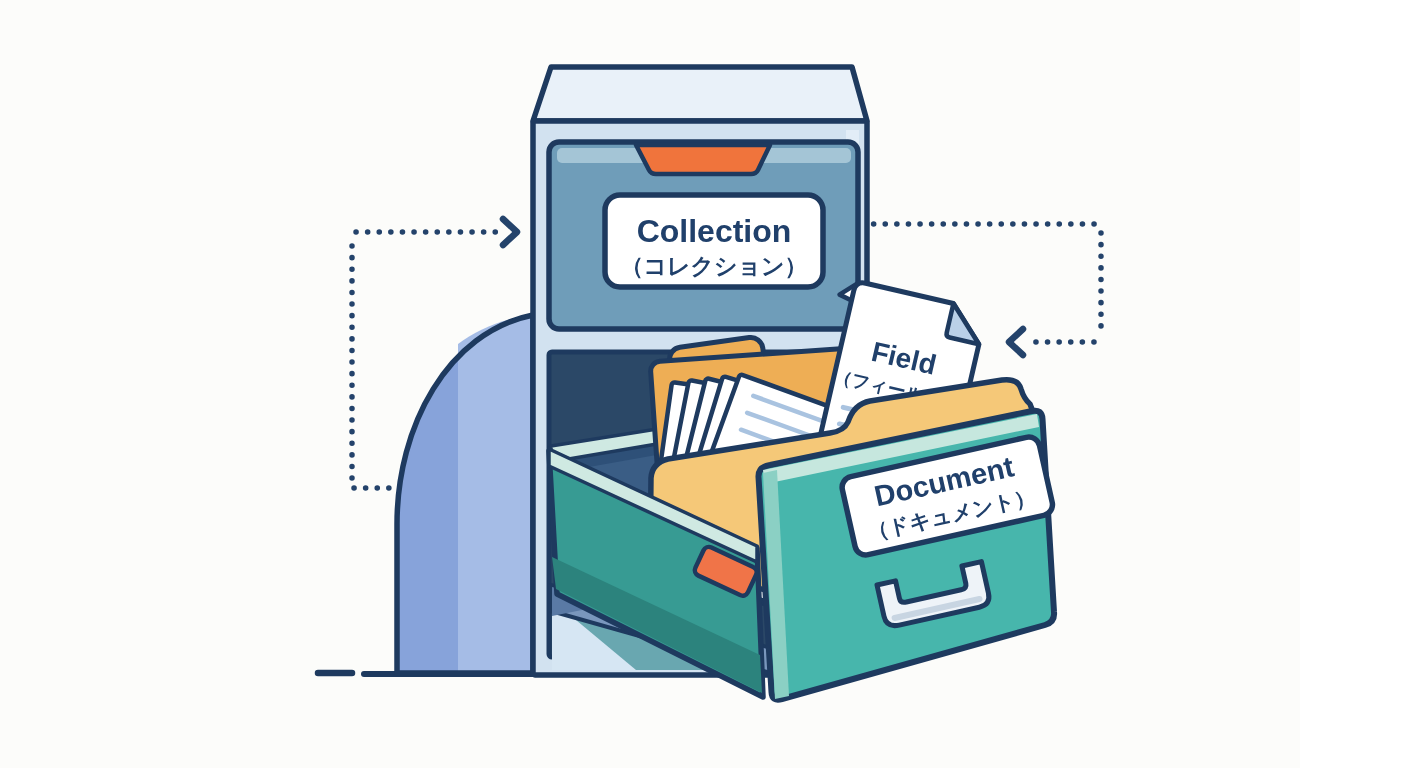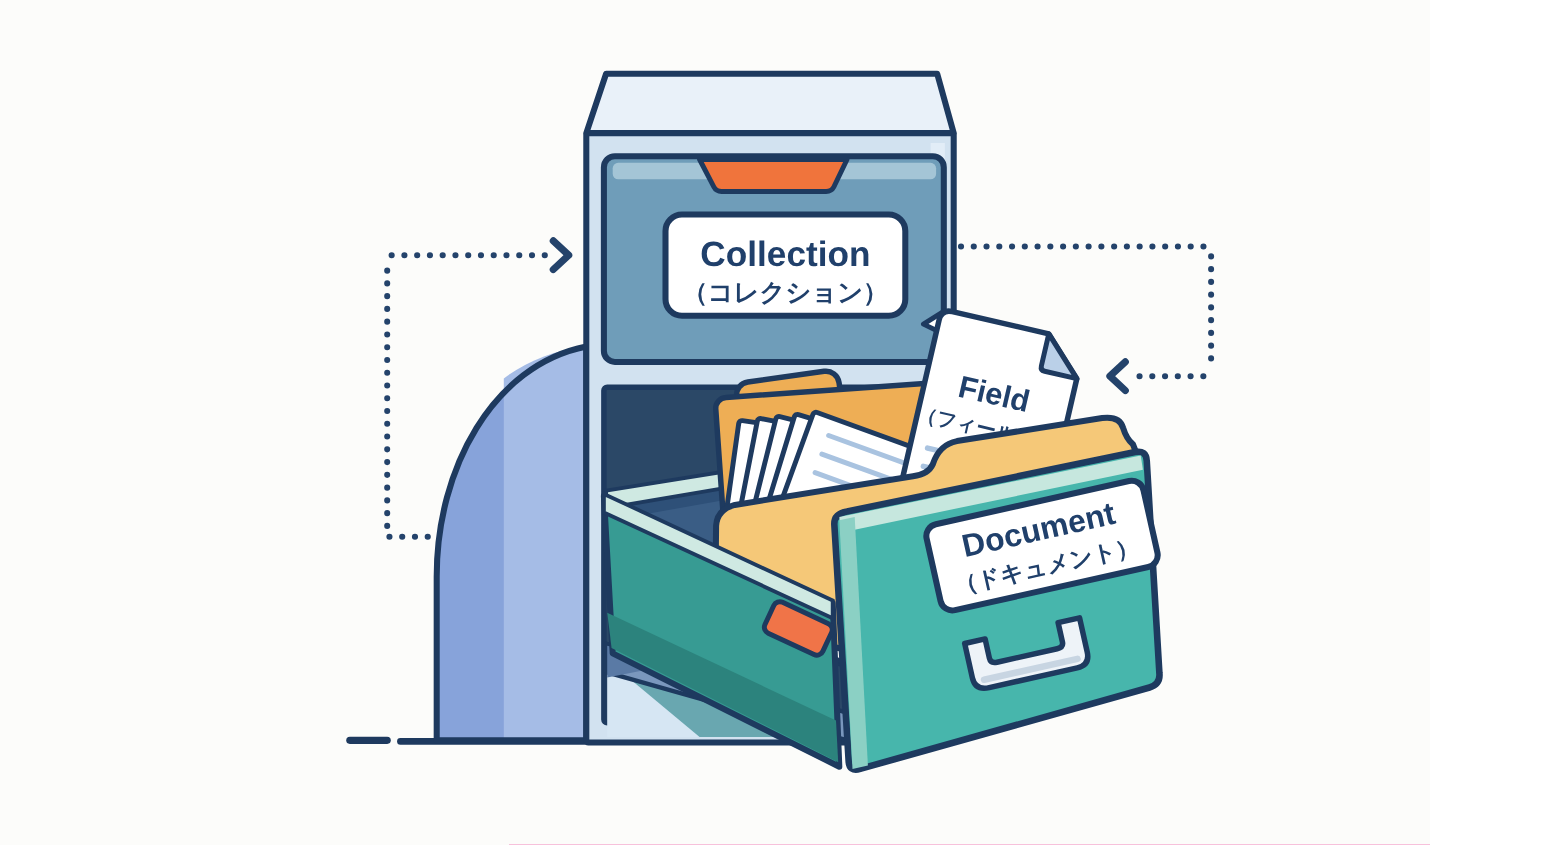--- a/index.html
+++ b/index.html
@@ -1,16 +1,16 @@
 <!DOCTYPE html>
 <html><head>
 <meta charset="utf-8">
 <style>
   html,body{margin:0;padding:0;background:#ffffff;}
-  #stage{position:relative;width:1300px;height:768px;overflow:hidden;background:#ec4899;text-decoration:underline;}
+  #stage{position:relative;width:1300px;height:768px;overflow:hidden;background:#c4b5fd;text-decoration:underline;}
   svg{display:block;}
   text{font-family:"Liberation Sans","DejaVu Sans",sans-serif;font-weight:bold;fill:#20406b;}
   .dots{fill:none;stroke:#24436b;stroke-width:5.5;stroke-dasharray:0.1 11.5;stroke-linecap:round;}
   .chev{fill:none;stroke:#24436b;stroke-width:6.5;stroke-linecap:round;stroke-linejoin:round;}
   .ln{stroke:#1e3a5f;stroke-linecap:round;}
 </style>
 </head>
 <body>
 
 <div id="stage">

